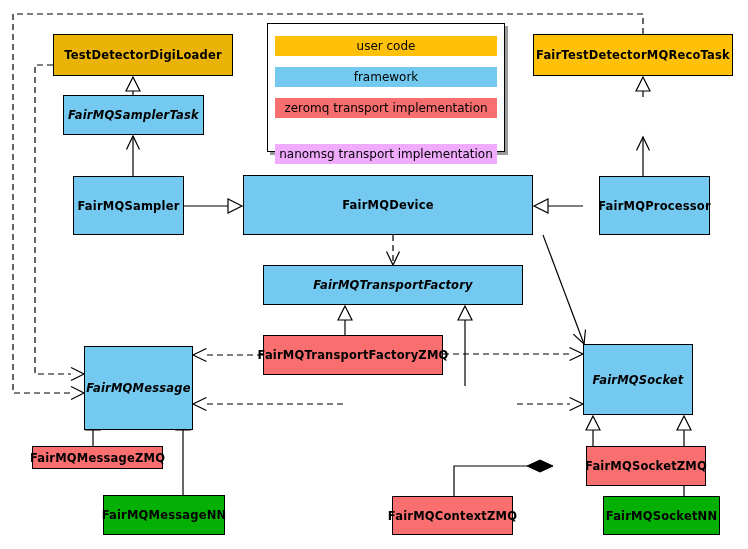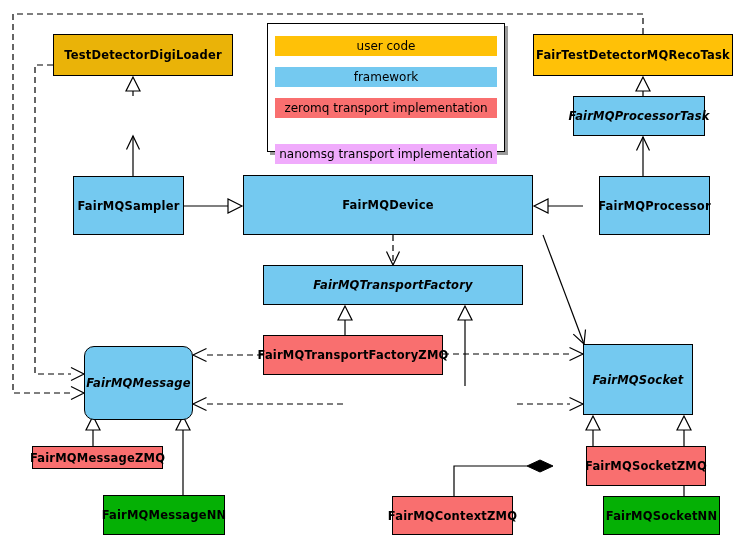--- a/index.html
+++ b/index.html
@@ -137,27 +137,27 @@
 
   <div class="legend">
     <div class="legend-row" style="top: 12px; background-color: rgb(255, 193, 7);">user code</div>
     <div class="legend-row" style="top: 43px; background-color: rgb(116, 201, 240);">framework</div>
     <div class="legend-row" style="top: 74px; background-color: rgb(249, 111, 111);">zeromq transport implementation</div>
     <div class="legend-row" style="top: 120px; background-color: #f0abfc;">nanomsg transport implementation</div>
   </div>
 
   <div class="node" style="left: 53px; top: 34px; width: 180px; height: 42px; background-color: #eab308;">TestDetectorDigiLoader</div>
   <div class="node" style="left: 533px; top: 34px; width: 200px; height: 42px; background-color: rgb(255, 193, 7);">FairTestDetectorMQRecoTask</div>
-  <div class="node abstract" style="left: 573px; top: 96px; width: 132px; height: 40px; background-color: rgb(116, 201, 240);">FairMQProcessorTask</div>
+  <div class="node abstract" style="left: 63px; top: 95px; width: 141px; height: 40px; background-color: rgb(116, 201, 240);">FairMQSamplerTask</div>
   <div class="node" style="left: 73px; top: 176px; width: 111px; height: 59px; background-color: rgb(116, 201, 240);">FairMQSampler</div>
   <div class="node" style="left: 243px; top: 175px; width: 290px; height: 60px; background-color: rgb(116, 201, 240);">FairMQDevice</div>
   <div class="node" style="left: 583px; top: 176px; width: 111px; height: 59px; background-color: rgb(116, 201, 240); margin-left: 16px;">FairMQProcessor</div>
   <div class="node" style="left: 263px; top: 335px; width: 180px; height: 40px; background-color: rgb(249, 111, 111);">FairMQTransportFactoryZMQ</div>
   <div class="node abstract" style="left: 263px; top: 265px; width: 260px; height: 40px; background-color: rgb(116, 201, 240);">FairMQTransportFactory</div>
-  <div class="node abstract" style="left: 84px; top: 346px; width: 109px; height: 74px; background-color: rgb(116, 201, 240); border-radius: 10px;">FairMQMessage</div>
+  <div class="node abstract" style="left: 84px; top: 346px; width: 109px; height: 84px; background-color: rgb(116, 201, 240);">FairMQMessage</div>
   <div class="node abstract" style="left: 583px; top: 344px; width: 110px; height: 71px; background-color: rgb(116, 201, 240);">FairMQSocket</div>
   <div class="node" style="left: 32px; top: 446px; width: 131px; height: 23px; background-color: rgb(249, 111, 111);">FairMQMessageZMQ</div>
   <div class="node" style="left: 103px; top: 495px; width: 122px; height: 40px; background-color: rgb(5, 176, 5);">FairMQMessageNN</div>
   <div class="node" style="left: 553px; top: 446px; width: 120px; height: 40px; background-color: rgb(249, 111, 111); margin-left: 33px;">FairMQSocketZMQ</div>
   <div class="node" style="left: 603px; top: 496px; width: 117px; height: 39px; background-color: rgb(5, 176, 5);">FairMQSocketNN</div>
   <div class="node" style="left: 392px; top: 496px; width: 121px; height: 39px; background-color: rgb(249, 111, 111);">FairMQContextZMQ</div>
 
 </div>
 
 </body></html>

